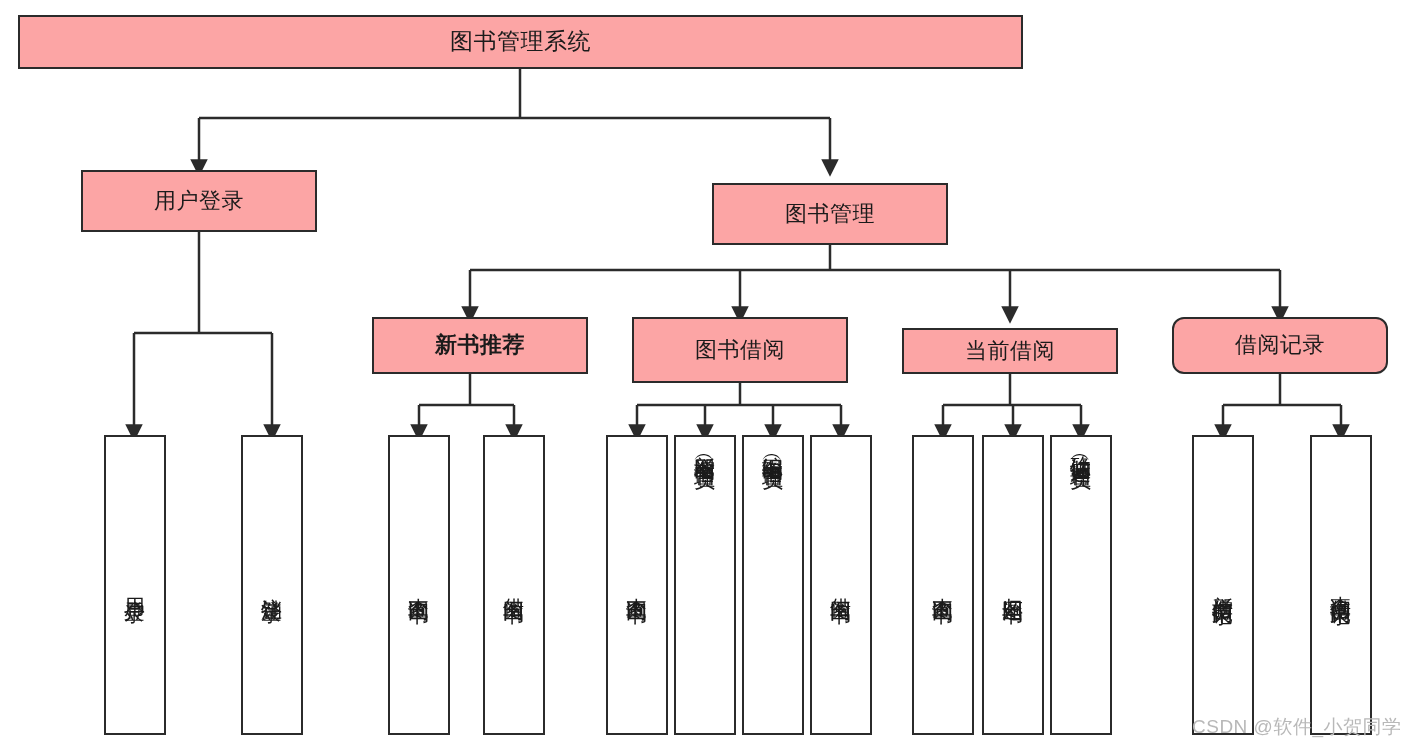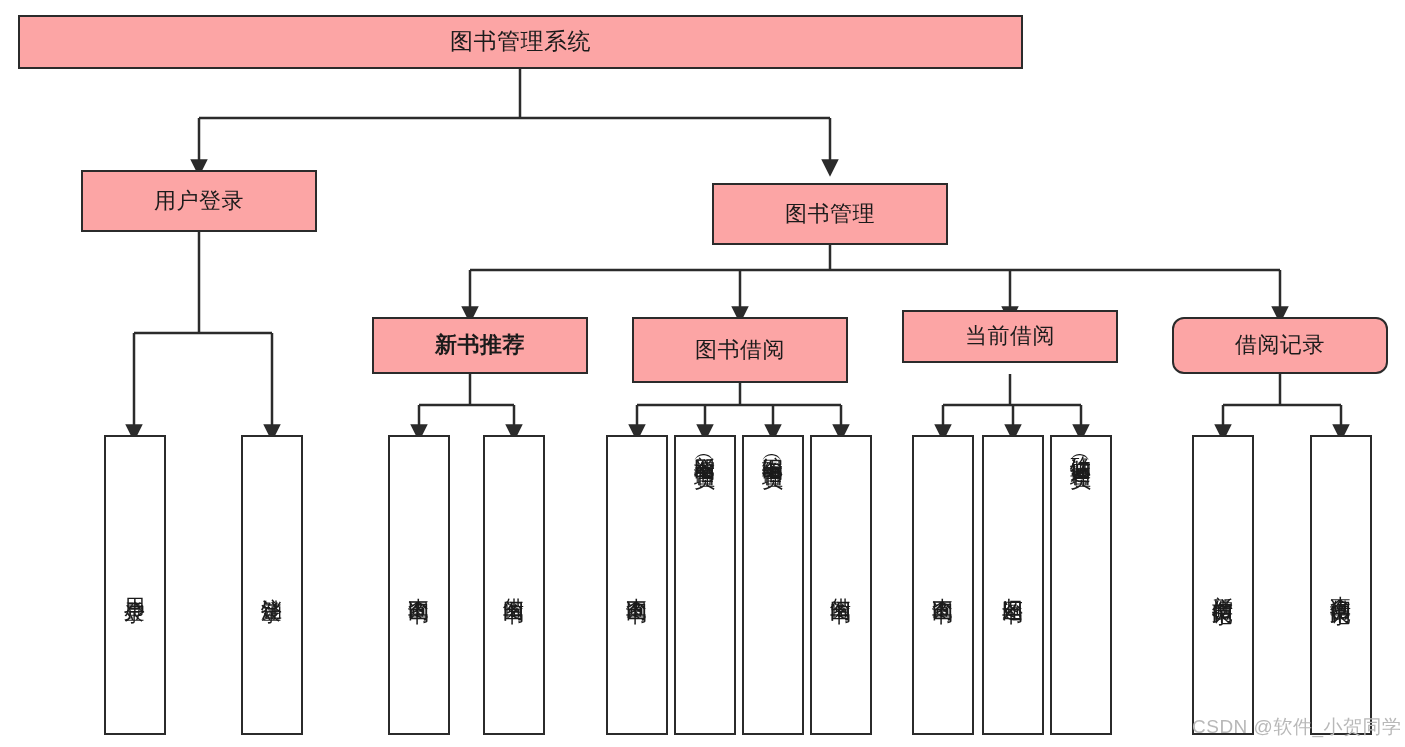--- a/index.html
+++ b/index.html
@@ -131,21 +131,21 @@
       </div>
       <div class="node-box" style="left: 712px; top: 170px; width: 236px; height: 62px; margin-top: 13px;">
         <span class="node-label-h">图书管理</span>
       </div>
       <div class="node-box" style="left: 372px; top: 317px; width: 216px; height: 57px; font-weight: bold;">
         <span class="node-label-h">新书推荐</span>
       </div>
       <div class="node-box" style="left: 632px; top: 317px; width: 216px; height: 66px;">
         <span class="node-label-h">图书借阅</span>
       </div>
-      <div class="node-box" style="left: 902px; top: 310px; width: 216px; height: 53px;">
+      <div class="node-box" style="left: 902px; top: 328px; width: 216px; height: 46px;">
         <span class="node-label-h">当前借阅</span>
       </div>
       <div class="node-box" style="left: 1172px; top: 317px; width: 216px; height: 57px; border-radius: 12px;">
         <span class="node-label-h">借阅记录</span>
       </div>
       <div class="leaf-box" style="left: 104px; top: 435px; width: 62px; height: 300px;">
         <span class="node-label-v">用户登录</span>
       </div>
       <div class="leaf-box" style="left: 241px; top: 435px; width: 62px; height: 300px;">
         <span class="node-label-v">注销登录</span>

